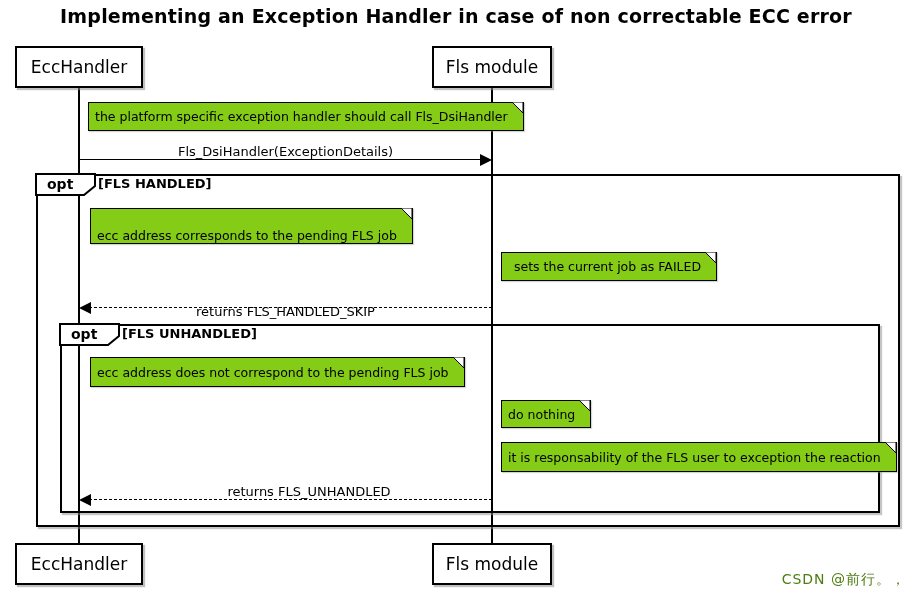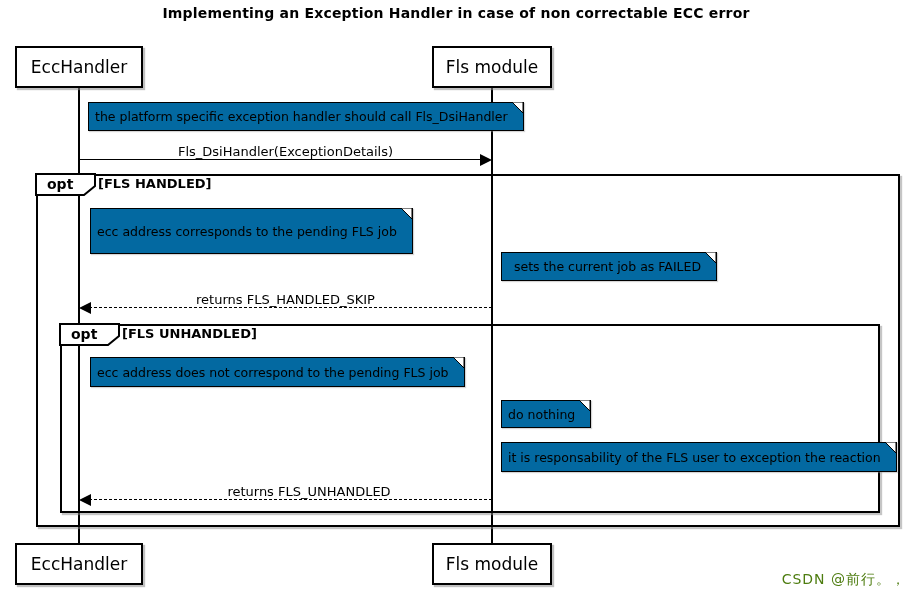--- a/index.html
+++ b/index.html
@@ -1,21 +1,21 @@
 <!DOCTYPE html>
 <html><head>
 <meta charset="utf-8">
 <style>
   * { margin:0; padding:0; box-sizing:border-box; }
   html,body { background:#ffffff; }
   body { font-family:"DejaVu Sans","Liberation Sans",sans-serif; color:#000; }
   .canvas { position:relative; width:912px; height:598px; background:#fff; overflow:hidden; }
 
   .title { position:absolute; top:5px; left:0; width:100%; text-align:center;
-           font-size:14px; font-weight:bold; letter-spacing:0.2px; }
+           font-size:19px; font-weight:bold; letter-spacing:0.2px; }
 
   .participant { position:absolute; border:2px solid #000; background:#fff;
                  display:flex; align-items:center; justify-content:center;
                  font-size:17px; box-shadow:2px 2px 1px rgba(140,140,140,0.55);text-align:right; }
 
   .lifeline { position:absolute; width:2px; background:#000; }
 
   .msg-label { position:absolute; font-size:13px; text-align:center; white-space:nowrap; }
   .msg-line  { position:absolute; height:0; border-top:1.5px solid #000; }
   .msg-line.dashed { border-top:1.5px dashed #000; }
@@ -25,21 +25,21 @@
   .arrowhead-left  { position:absolute; width:0; height:0;
                      border-top:6px solid transparent; border-bottom:6px solid transparent;
                      border-right:12px solid #000; }
 
   .frame { position:absolute; border:2px solid #000; background:transparent;
            box-shadow:2px 2px 1px rgba(140,140,140,0.5); }
   .pentagon { position:absolute; }
   .operator  { position:absolute; font-size:14px; font-weight:bold; }
   .condition { position:absolute; font-size:13px; font-weight:bold; white-space:nowrap; }
 
-  .note { position:absolute; border:1px solid #000; background:#0369a1;
+  .note { position:absolute; border:1px solid #000; background:#84cc16;
           display:flex; align-items:center; white-space:nowrap;
           font-size:12.5px; padding:0 15px 0 6px;
           box-shadow:1px 1px 1px rgba(150,150,150,0.4); }
   .fold { position:absolute; top:-1px; right:-1px; }
 
   .watermark { position:absolute; top:571px; right:6px; font-size:14px;
                color:#4d7c0f; letter-spacing:1px; }
 </style>
 </head>
 <body>
@@ -55,21 +55,21 @@
   <div class="msg-line" style="left:79px; top:159px; width:403px;"></div>
   <div class="arrowhead-right" style="left:480px; top:154px;"></div>
 
   <div class="frame" style="left:36px; top:174px; width:864px; height:353px;"></div>
   <svg class="pentagon" style="left:35px; top:173px;" width="62" height="23" viewBox="0 0 62 23">
     <path d="M1 1 H60 V13 L49 22 H1 Z" fill="#ffffff" stroke="#000000" stroke-width="2"></path>
   </svg>
   <div class="operator" style="left:47px; top:176px;">opt</div>
   <div class="condition" style="left:98px; top:176px;">[FLS HANDLED]</div>
 
-  <div class="msg-label" style="left:79px; top:292px; width:413px;">returns FLS_HANDLED_SKIP</div>
+  <div class="msg-label" style="left:79px; top:304px; width:413px;">returns FLS_HANDLED_SKIP</div>
   <div class="msg-line dashed" style="left:89px; top:307px; width:403px;"></div>
   <div class="arrowhead-left" style="left:79px; top:302px;"></div>
 
   <div class="frame" style="left:60px; top:324px; width:820px; height:189px;"></div>
   <svg class="pentagon" style="left:59px; top:323px;" width="62" height="23" viewBox="0 0 62 23">
     <path d="M1 1 H60 V13 L49 22 H1 Z" fill="#ffffff" stroke="#000000" stroke-width="2"></path>
   </svg>
   <div class="operator" style="left:71px; top:326px;">opt</div>
   <div class="condition" style="left:122px; top:326px;">[FLS UNHANDLED]</div>
 
@@ -77,21 +77,21 @@
   <div class="msg-line dashed" style="left:89px; top:499px; width:403px;"></div>
   <div class="arrowhead-left" style="left:79px; top:494px;"></div>
 
   <div class="note" style="left:88px; top:102px; height:29px;">
     <svg class="fold" width="12" height="12" viewBox="0 0 12 12">
       <path d="M0 0 L11 0 L11 11 Z" fill="#ffffff" stroke="#000000" stroke-width="1"></path>
       </svg>
     <span>the platform specific exception handler should call Fls_DsiHandler</span>
   </div>
 
-  <div class="note" style="left:90px; top:208px; height:46px;">
+  <div class="note" style="left:90px; top:208px; height:36px;align-items:flex-end;">
     <svg class="fold" width="12" height="12" viewBox="0 0 12 12">
       <path d="M0 0 L11 0 L11 11 Z" fill="#ffffff" stroke="#000000" stroke-width="1"></path>
       </svg>
     <span>ecc address corresponds to the pending FLS job</span>
   </div>
 
   <div class="note" style="left:501px; top:252px; height:29px;padding-left:12px;">
     <svg class="fold" width="12" height="12" viewBox="0 0 12 12">
       <path d="M0 0 L11 0 L11 11 Z" fill="#ffffff" stroke="#000000" stroke-width="1"></path>
       </svg>

